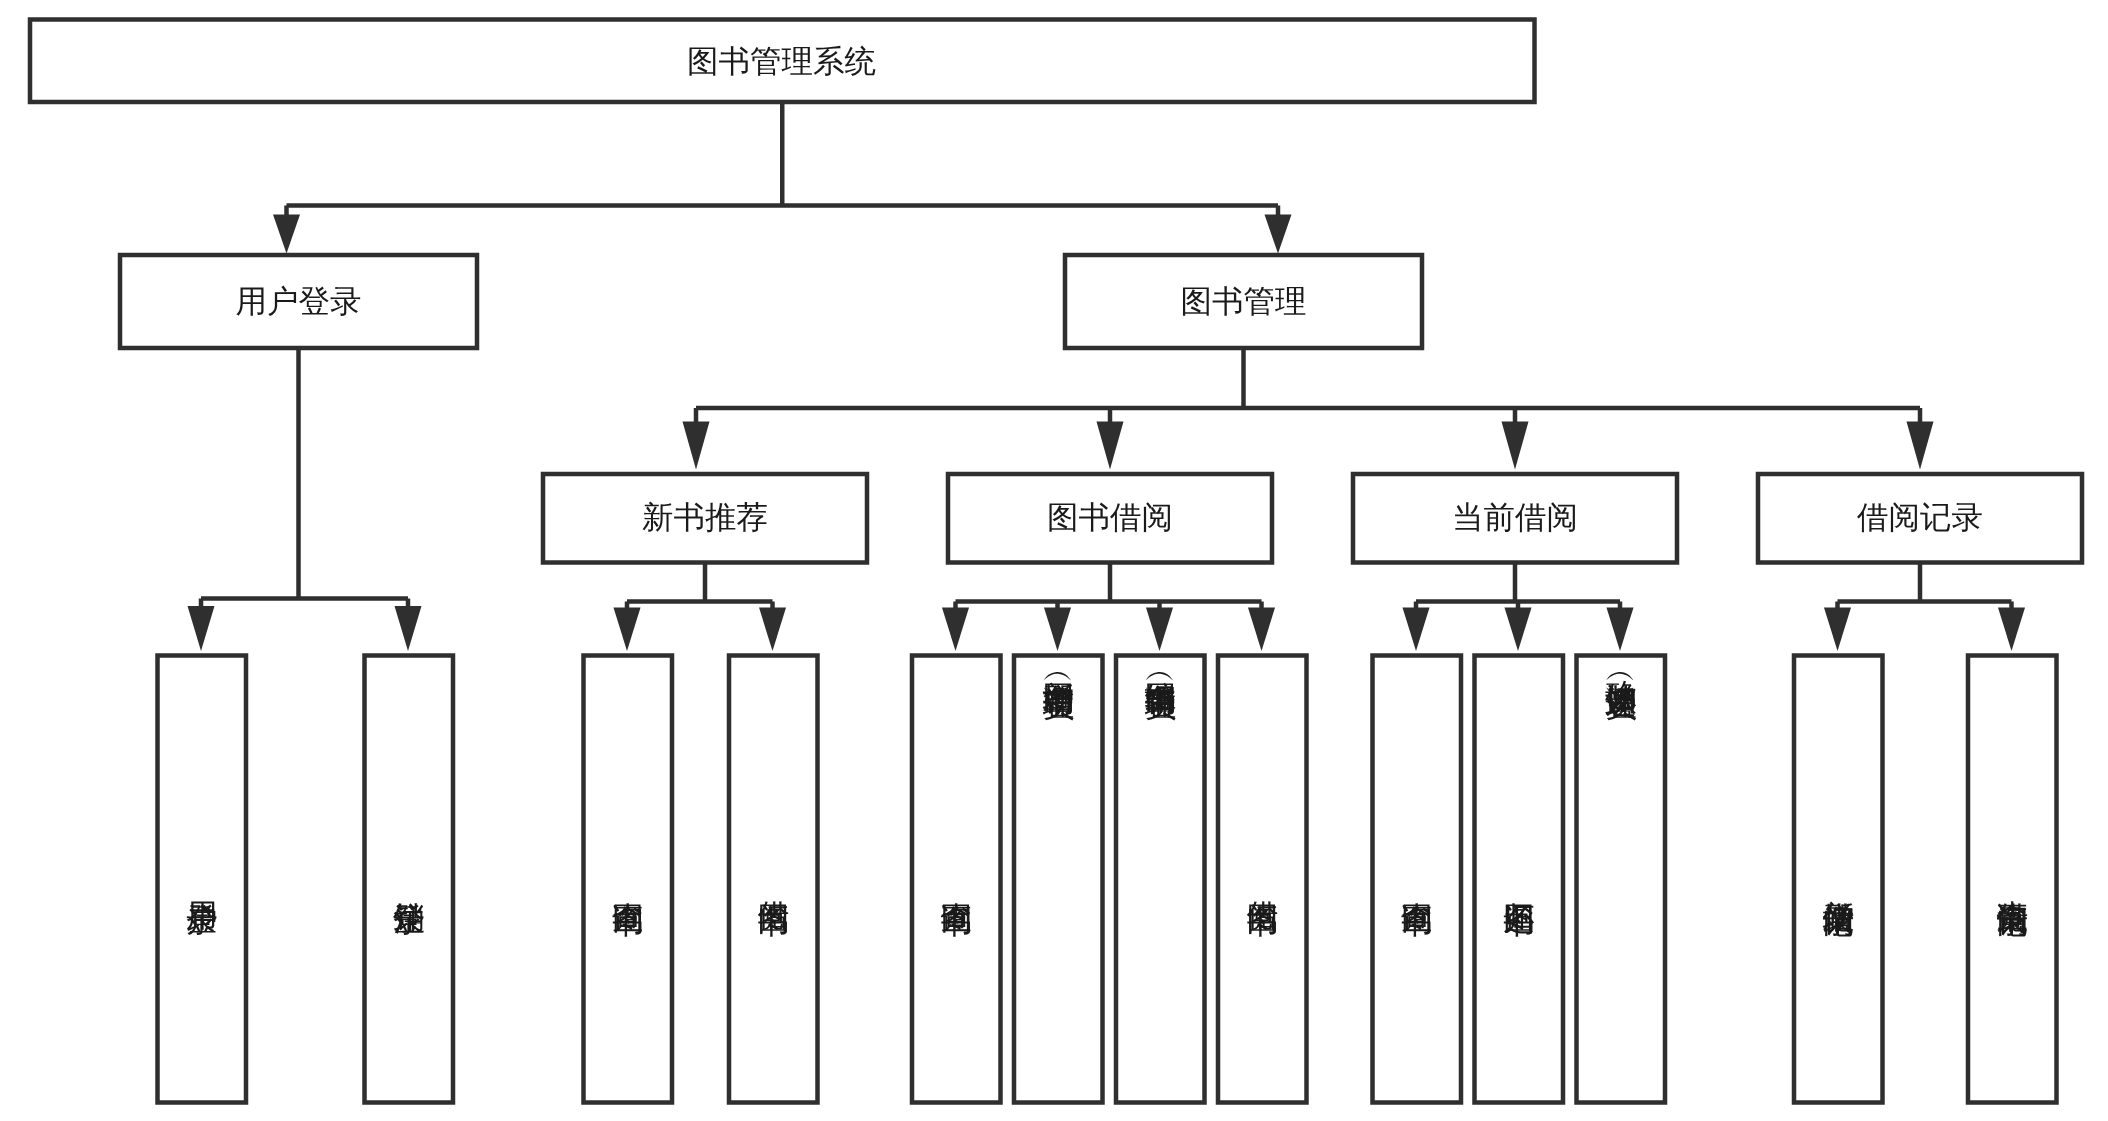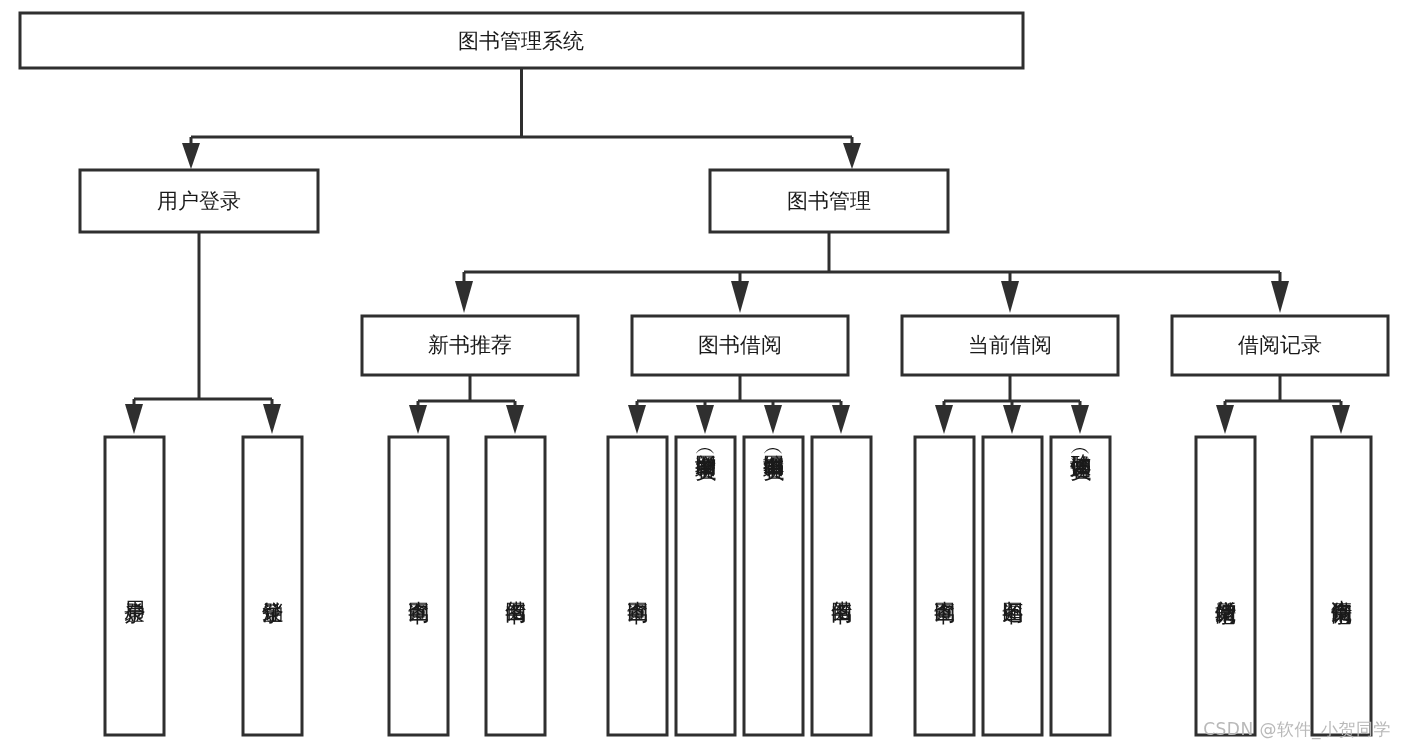--- a/index.html
+++ b/index.html
@@ -238,15 +238,14 @@
   <div class="vert-label-wrap" style="left:1051px; top:437px; width:59px; height:298px; align-items:flex-start;">
     <span class="vert-label">确认归还（管理员）</span>
   </div>
   <div class="vert-label-wrap" style="left:1196px; top:437px; width:59px; height:298px;">
     <span class="vert-label">新增借阅记录</span>
   </div>
   <div class="vert-label-wrap" style="left:1312px; top:437px; width:59px; height:298px;">
     <span class="vert-label">查询借阅记录</span>
   </div>
 
-  <div class="watermark">CSDN @软件_小贺同学</div>
 
 </div>
 
 </body></html>

